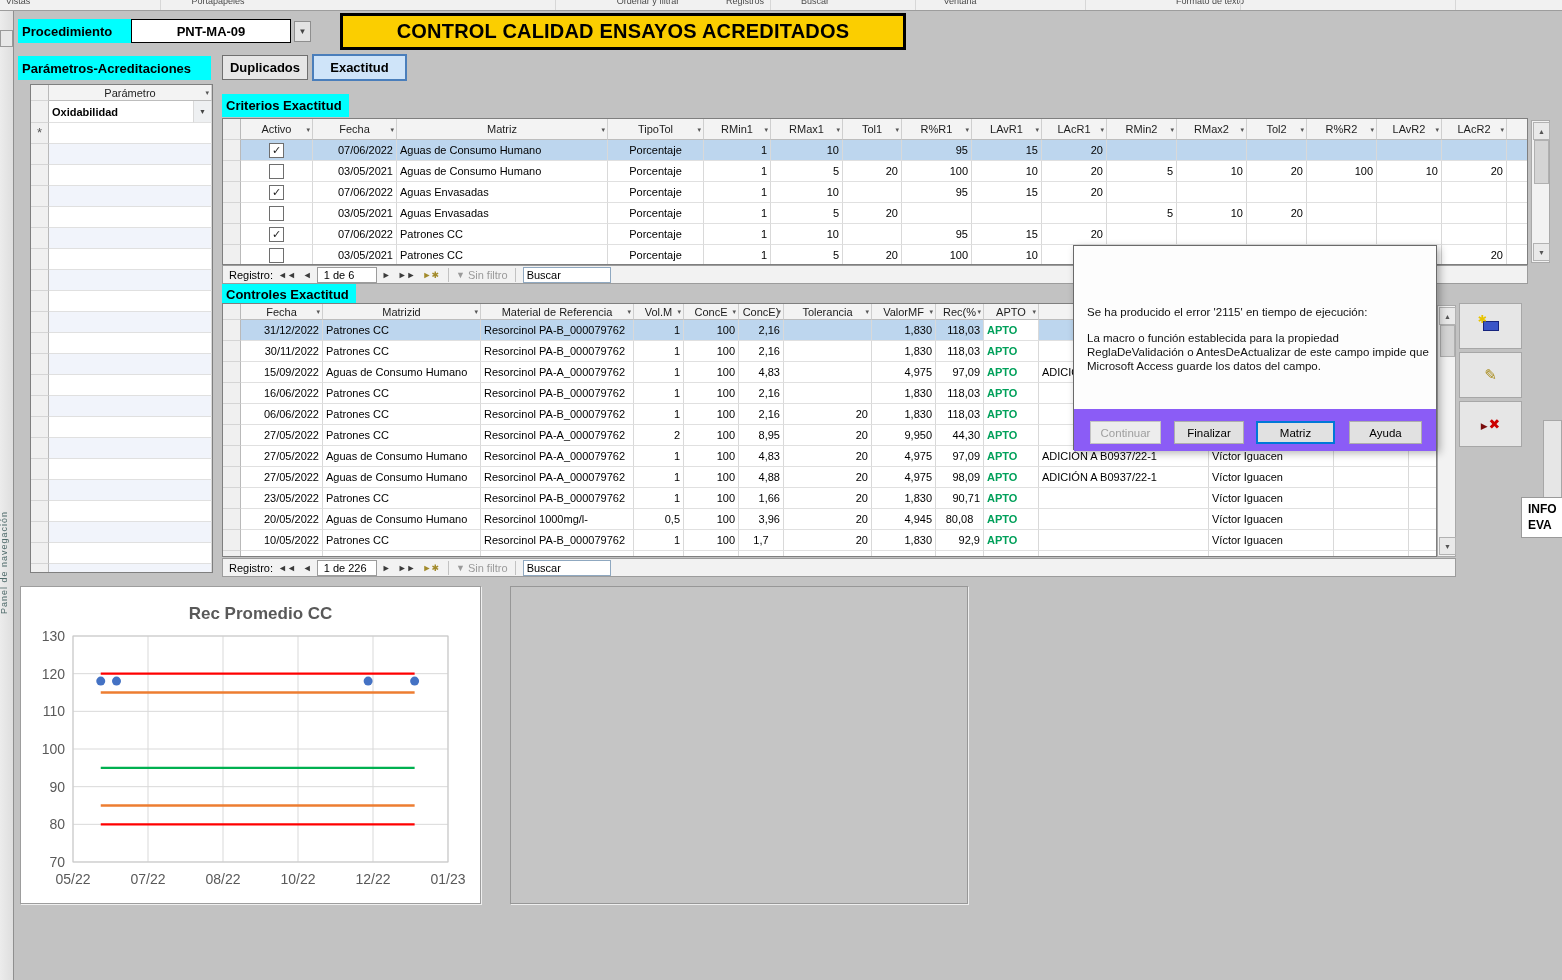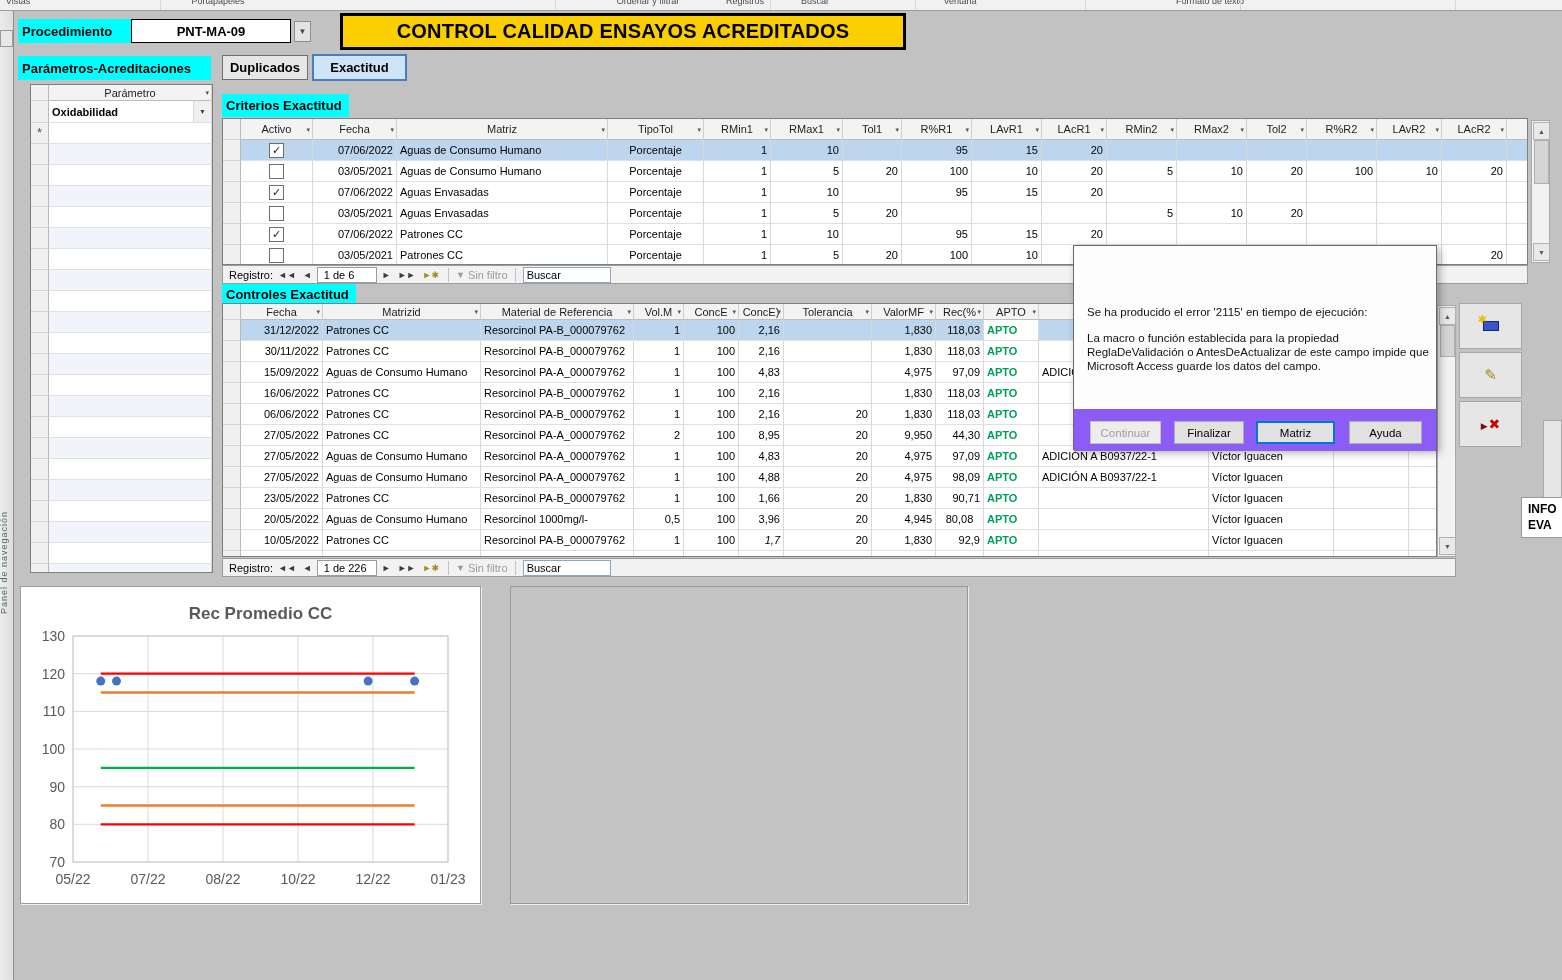--- a/index.html
+++ b/index.html
@@ -573,21 +573,21 @@
       <div class="dcell" style="width: 75px; height: 21px; line-height: 21px; flex: 0 0 75px; text-align: left;"></div>
       <div class="dcell" style="width: 29px; height: 21px; line-height: 21px; flex: 0 0 29px; text-align: left;"></div>
     </div>
     <div class="drow">
       <div class="selcell" style="width: 18px; flex: 0 0 18px; height: 21px;"></div>
       <div class="dcell" style="width: 82px; height: 21px; line-height: 21px; flex: 0 0 82px; text-align: right;">10/05/2022</div>
       <div class="dcell" style="width: 158px; height: 21px; line-height: 21px; flex: 0 0 158px; text-align: left;">Patrones CC</div>
       <div class="dcell" style="width: 153px; height: 21px; line-height: 21px; flex: 0 0 153px; text-align: left;">Resorcinol PA-B_000079762</div>
       <div class="dcell" style="width: 50px; height: 21px; line-height: 21px; flex: 0 0 50px; text-align: right;">1</div>
       <div class="dcell" style="width: 55px; height: 21px; line-height: 21px; flex: 0 0 55px; text-align: right;">100</div>
-      <div class="dcell" style="width: 45px; height: 21px; line-height: 21px; flex: 0 0 45px; text-align: right; font-style: italic;">1,7</div>
+      <div class="dcell" style="width: 45px; height: 21px; line-height: 21px; flex: 0 0 45px; text-align: center;">1,7</div>
       <div class="dcell" style="width: 88px; height: 21px; line-height: 21px; flex: 0 0 88px; text-align: right;">20</div>
       <div class="dcell" style="width: 64px; height: 21px; line-height: 21px; flex: 0 0 64px; text-align: right;">1,830</div>
       <div class="dcell" style="width: 48px; height: 21px; line-height: 21px; flex: 0 0 48px; text-align: right;">92,9</div>
       <div class="dcell apto" style="width: 55px; height: 21px; line-height: 21px; flex: 0 0 55px; text-align: left;">APTO</div>
       <div class="dcell" style="width: 170px; height: 21px; line-height: 21px; flex: 0 0 170px; text-align: left;"></div>
       <div class="dcell" style="width: 125px; height: 21px; line-height: 21px; flex: 0 0 125px; text-align: left;">Víctor Iguacen</div>
       <div class="dcell" style="width: 75px; height: 21px; line-height: 21px; flex: 0 0 75px; text-align: left;"></div>
       <div class="dcell" style="width: 29px; height: 21px; line-height: 21px; flex: 0 0 29px; text-align: left;"></div>
     </div>
     <div class="drow">

